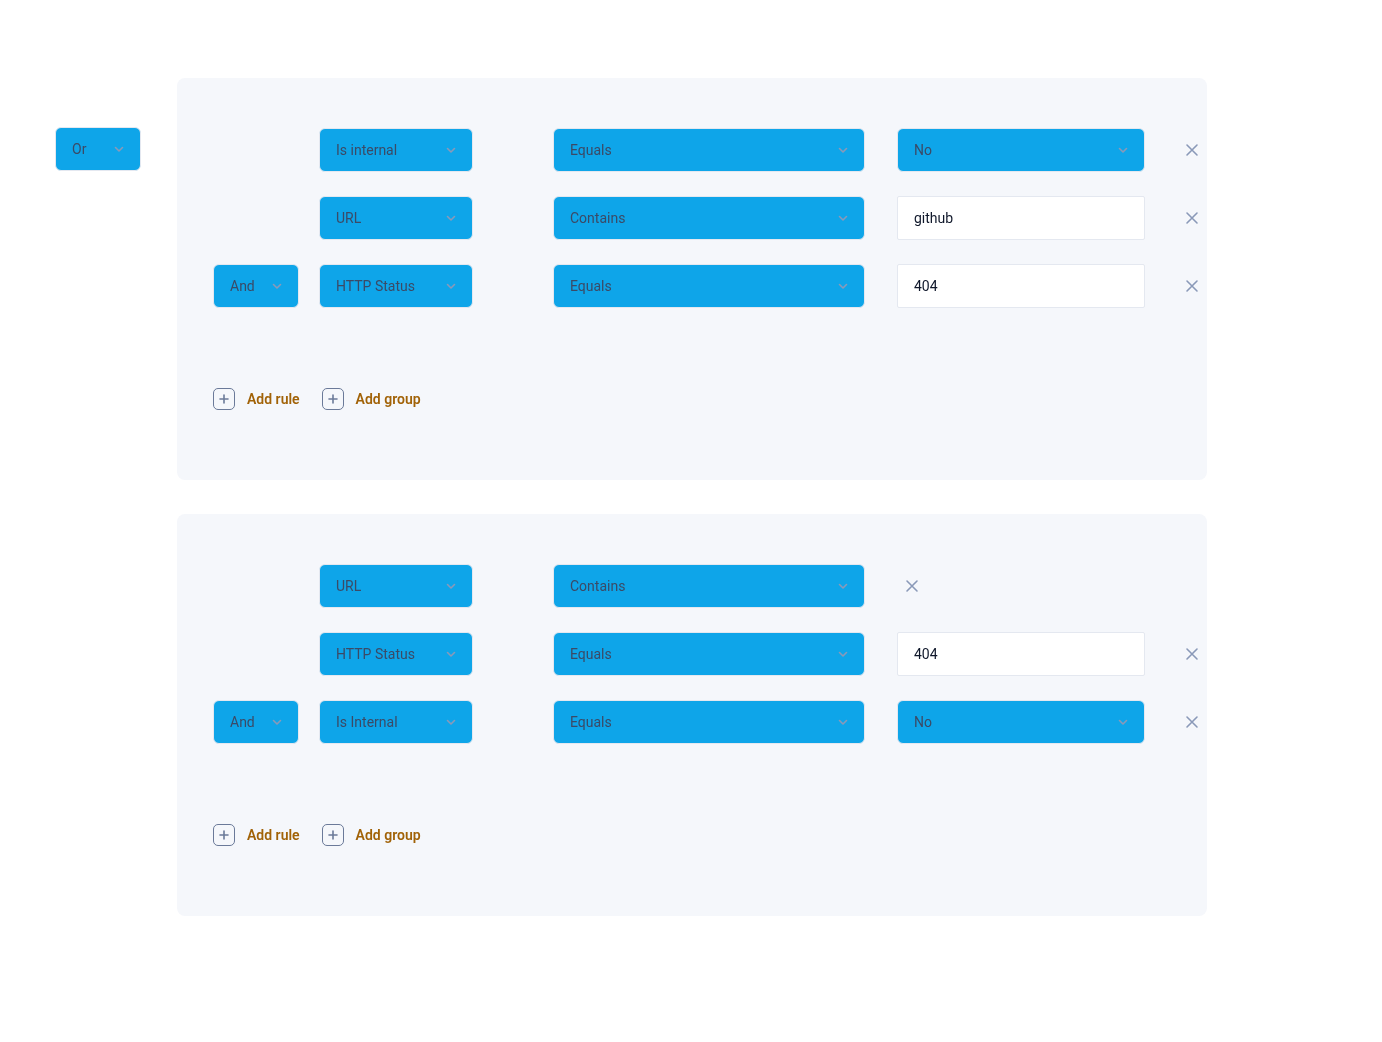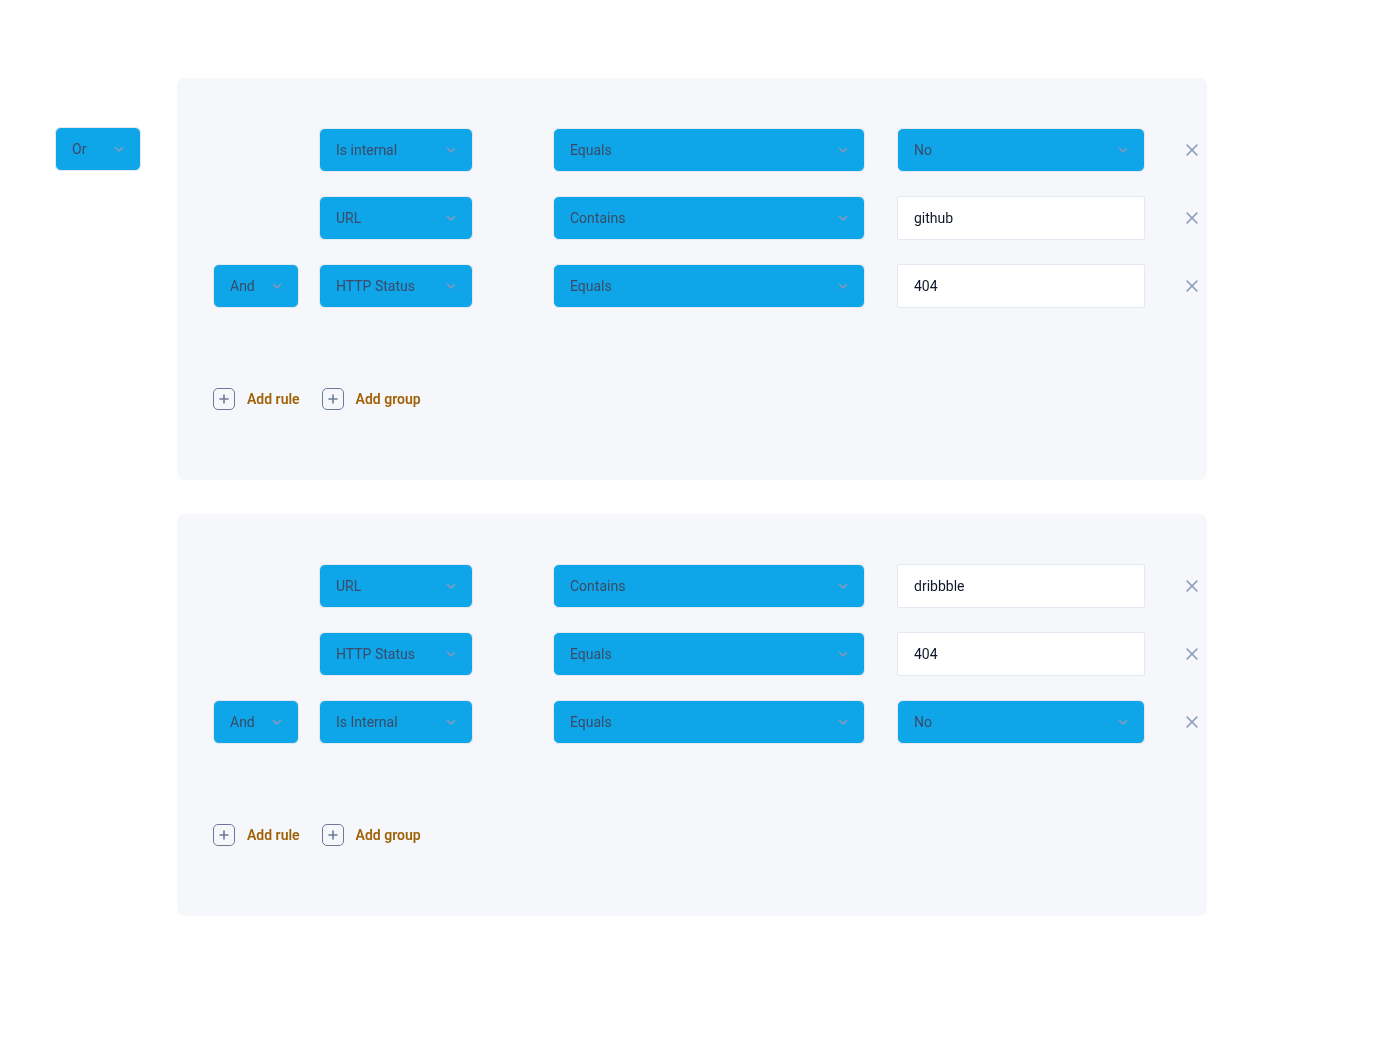--- a/index.html
+++ b/index.html
@@ -311,23 +311,20 @@
                   </span>
               </div>
               <div class="select w-op">
                 <span>Contains</span>
                 <span class="chevron">
                     <svg width="12" height="12" viewBox="0 0 12 12" fill="none">
                       <path d="M2.5 4.5L6 8L9.5 4.5" stroke="#8a99b8" stroke-width="1.6" stroke-linecap="round" stroke-linejoin="round"></path>
                     </svg>
                   </span>
               </div>
-              <div class="value-wrap">
-                <input class="text-input" type="text" value="dribbble" style="">
-              </div>
               <span class="delete-btn">
                 <svg width="16" height="16" viewBox="0 0 16 16" fill="none">
                     <path d="M3 3L13 13M13 3L3 13" stroke="#8a99b8" stroke-width="1.6" stroke-linecap="round"></path>
                   </svg>
               </span>
             </div>
 
             <div class="rule-row">
               <div class="select w-field">
                 <span>HTTP Status</span>

